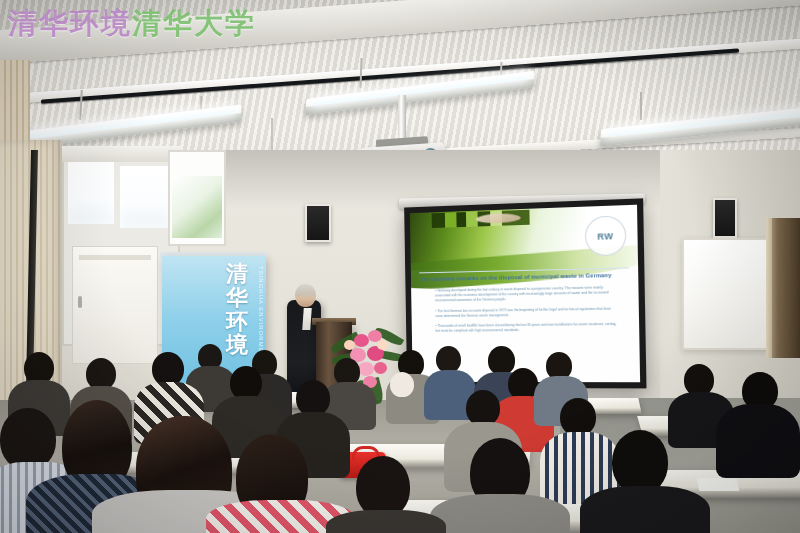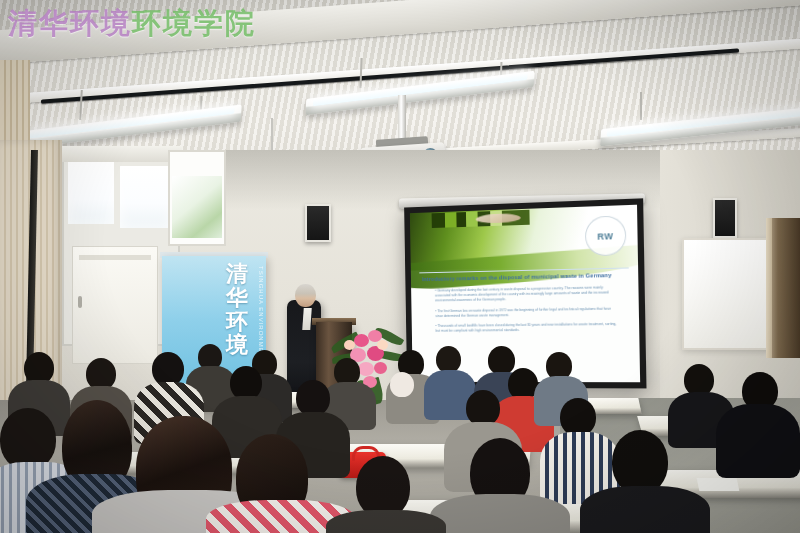--- a/index.html
+++ b/index.html
@@ -425,17 +425,17 @@
   <div class="head" style="left:612px;top:430px;width:56px;height:64px;background:#100e0c"></div>
   <div class="torso" style="left:580px;top:486px;width:130px;height:60px;background:#1a1a1d"></div>
 
   <div class="head" style="left:356px;top:456px;width:54px;height:62px;background:#191412"></div>
   <div class="torso" style="left:326px;top:510px;width:120px;height:40px;background:#3a3733"></div>
 
   <div class="vignette"></div>
 
   <div class="wm">
     <div class="wm-cn">
-      <span class="p">清华环境</span><span class="g">环境学院</span>
+      <span class="p">清华环境</span><span class="g">清华大学</span>
     </div>
   </div>
 
 </div>
 
 </body></html>

